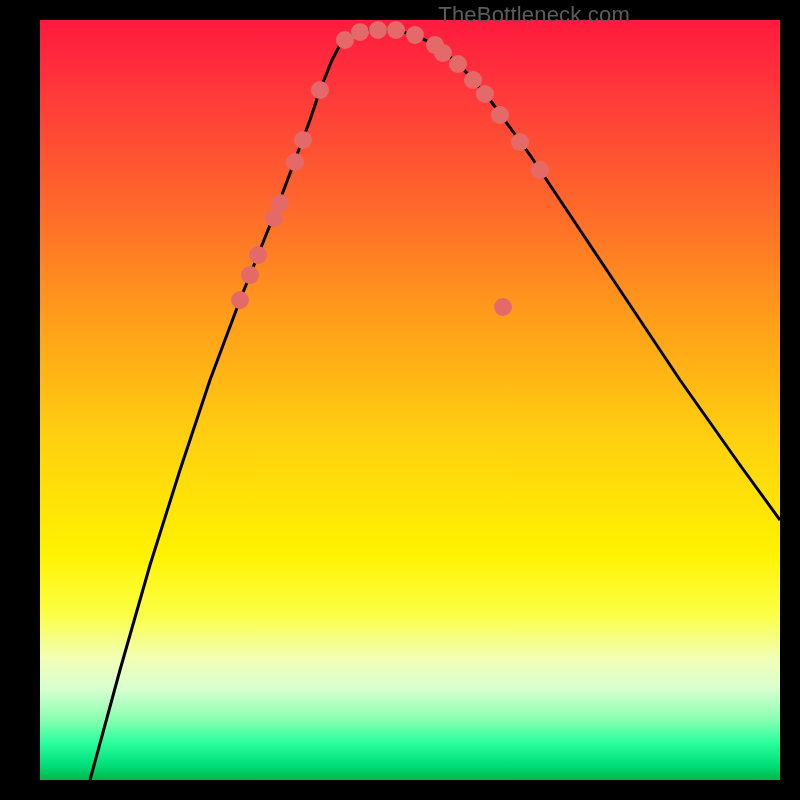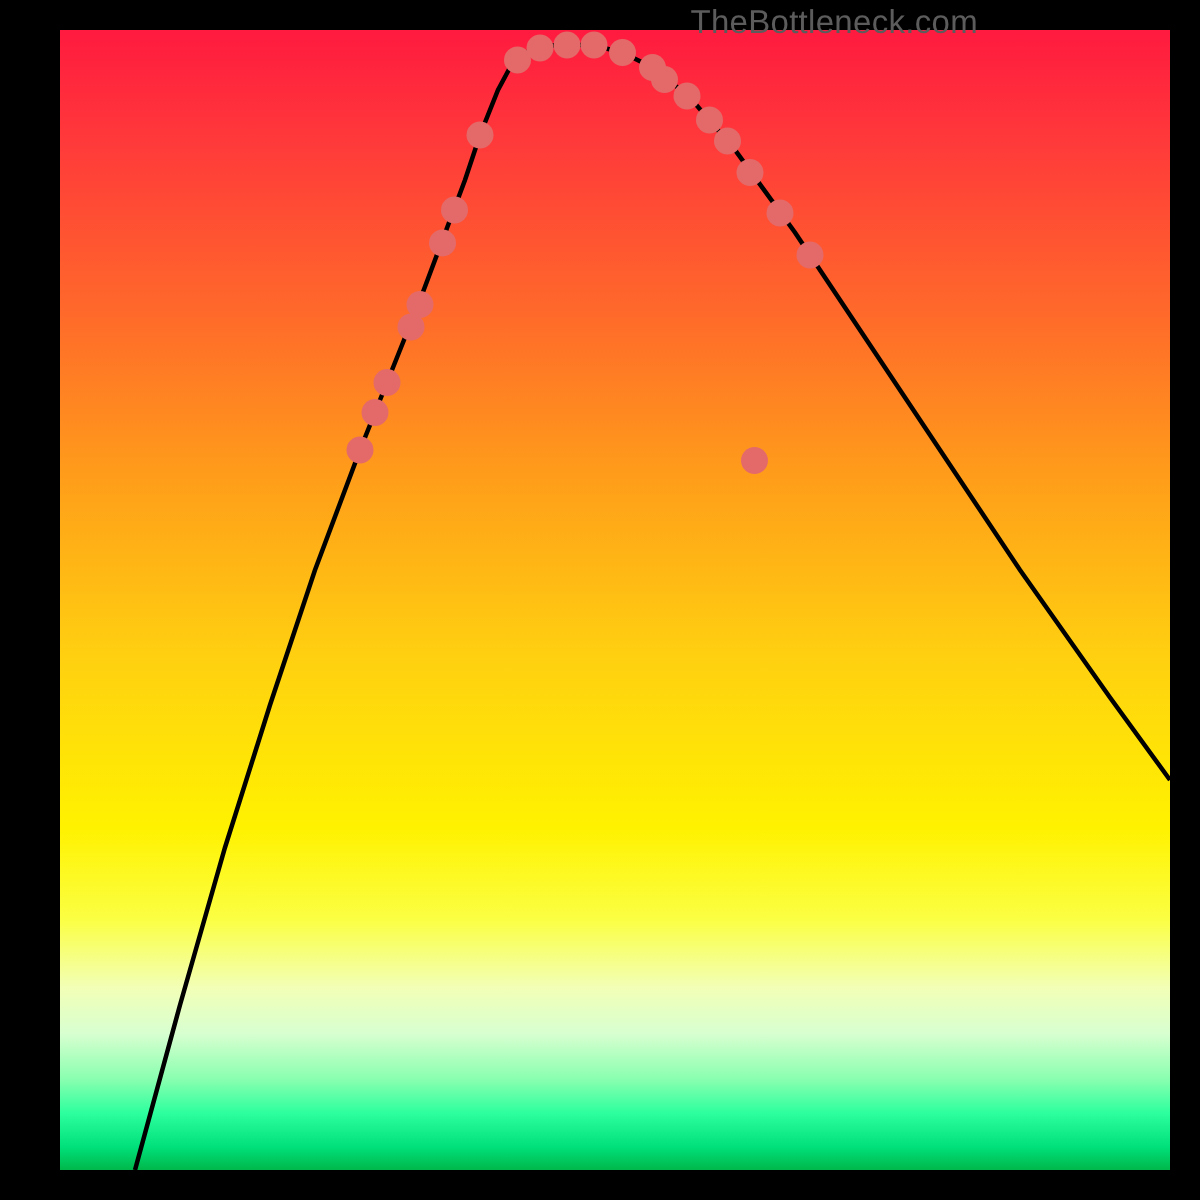--- a/index.html
+++ b/index.html
@@ -10,21 +10,20 @@
     background: #000;
     overflow: hidden;
   }
   .frame {
     position: absolute;
     left: 0;
     top: 0;
     width: 640px;
     height: 800px;
     background: #000;
-    padding-left: 22px;
   }
   .plot {
     position: absolute;
     left: 40px;
     top: 20px;
     width: 740px;
     height: 760px;
     background: linear-gradient(to bottom,
       #ff1a3f 0%,
       #ff3a3a 10%,

